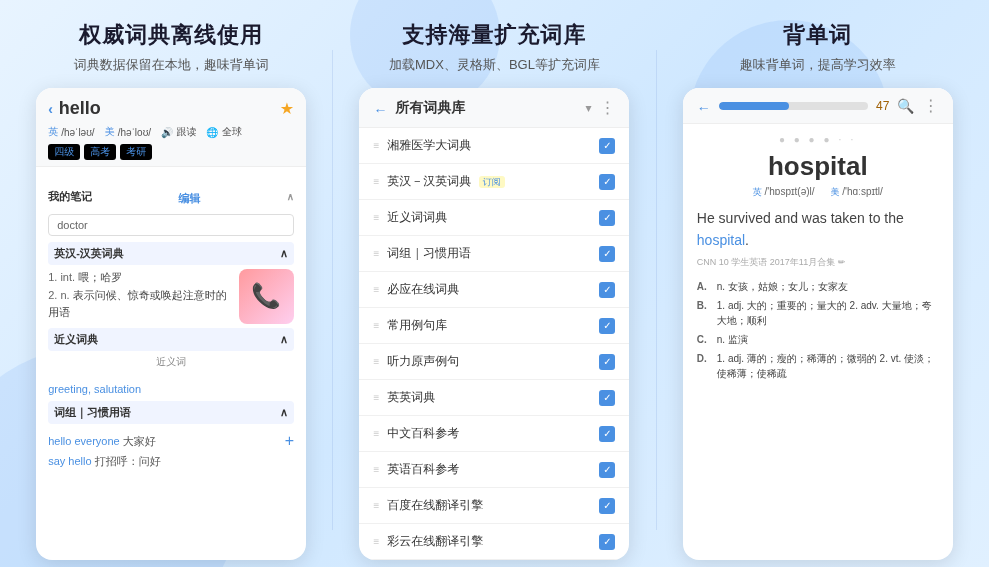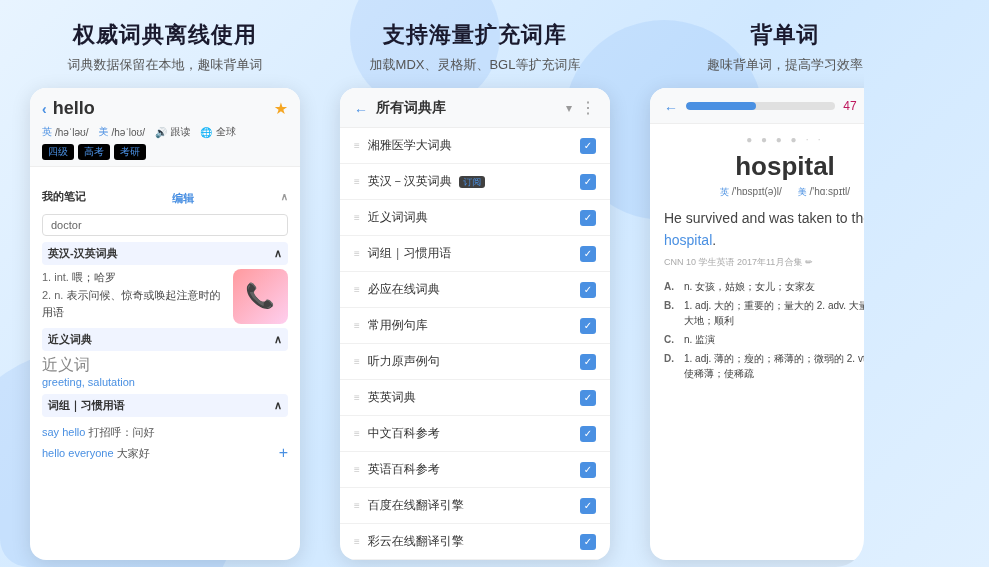--- a/index.html
+++ b/index.html
@@ -192,23 +192,24 @@
       justify-content: center;
       font-size: 24px;
       margin-left: 6px;
     }
 
     .synonyms-section {
       margin-top: 4px;
     }
 
     .syn-label {
-      font-size: 16px;
+      font-size: 10px;
       color: #888;
-      margin-bottom: 0;
+      margin-bottom: 14px;
+      text-align: center;
     }
 
     .syn-links {
       font-size: 11px;
       color: #4a90e2;
     }
 
     .phrase-section {
       margin-top: 6px;
     }
@@ -285,21 +286,21 @@
       font-size: 10px;
     }
 
     .lib-item-name {
       flex: 1;
       font-size: 12px;
       color: #333;
     }
 
     .lib-item-name .lib-badge {
-      background: #404040;
+      background: #fef9c3;
       color: #4a90e2;
       font-size: 9px;
       padding: 1px 4px;
       border-radius: 3px;
       margin-left: 4px;
     }
 
     .lib-checkbox {
       width: 16px;
       height: 16px;
@@ -337,21 +338,21 @@
 
     .flash-progress-fill {
       height: 100%;
       background: #4a90e2;
       border-radius: 4px;
       width: 47%;
     }
 
     .flash-num {
       font-size: 12px;
-      color: #be185d;
+      color: #a16207;
     }
 
     .flash-search {
       color: #999;
       font-size: 14px;
     }
 
     .flash-more {
       color: #999;
       font-size: 16px;
@@ -433,24 +434,23 @@
 
     
     .bg-circle {
       position: absolute;
       border-radius: 50%;
       background: rgba(100, 160, 240, 0.15);
     }
 
     .background-wrapper {
       position: relative;
-      width: 864px;
+      width: 989px;
       height: 567px;
       overflow: hidden;
-      border-radius: 28px;
     }
 
     .bg-circle-1 {
       width: 300px;
       height: 300px;
       bottom: -80px;
       left: -60px;
     }
 
     .bg-circle-2 {
@@ -554,30 +554,30 @@
               <div class="syn-links">greeting, salutation</div>
             </div>
 
             <div class="section-divider" style="margin-top:6px">
               <span>词组｜习惯用语</span>
               <span>∧</span>
             </div>
             <div class="phrase-section">
               <div class="phrase-row">
                 <div>
-                  <span class="phrase-en">say hello</span>
-                  <span class="phrase-cn"> 打招呼：问好</span>
-                </div>
-              </div>
-              <div class="phrase-row">
-                <div>
                   <span class="phrase-en">hello everyone</span>
                   <span class="phrase-cn"> 大家好</span>
                 </div>
                 <span class="phrase-plus">+</span>
+              </div>
+              <div class="phrase-row">
+                <div>
+                  <span class="phrase-en">say hello</span>
+                  <span class="phrase-cn"> 打招呼：问好</span>
+                </div>
               </div>
             </div>
           </div>
         </div>
       </div>
 
       <div class="panel-divider"></div>
 
       <div class="panel">
         <div class="panel-title">支持海量扩充词库</div>

